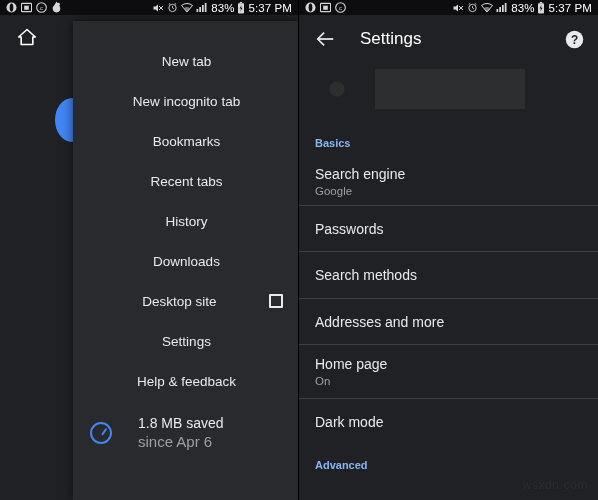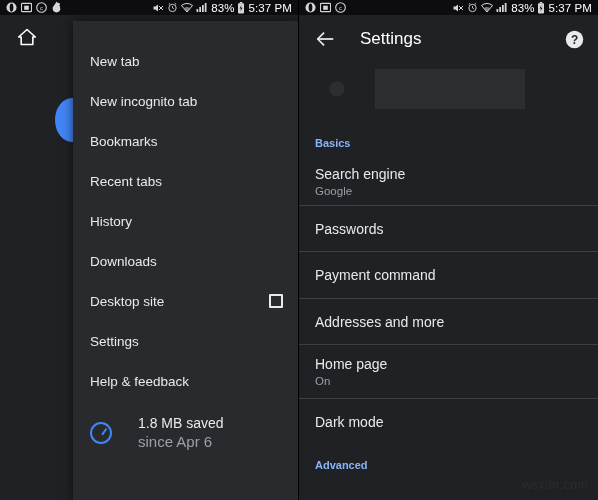--- a/index.html
+++ b/index.html
@@ -179,21 +179,21 @@
   .menu-item {
     height: 40px;
     display: flex;
     align-items: center;
     padding: 0 16px 0 17px;
     color: #e8eaed;
     font-size: 13.5px;
     white-space: nowrap;
   }
   .menu-item:first-child { margin-top: 20px; }
-  .menu-label { flex: 1; }
+  .menu-label { flex: 1; text-align: center; }
   .checkbox {
     width: 14px; height: 14px;
     border: 2px solid #e8eaed;
     border-radius: 1px;
   }
   .datasaver {
     display: flex;
     align-items: center;
     padding: 8px 16px 0 17px;
     gap: 26px;
@@ -556,21 +556,21 @@
         <div class="pref-sub">Google</div>
       </div>
       <div class="divider"></div>
 
       <div class="pref" style="height:45px">
         <div class="pref-title">Passwords</div>
       </div>
       <div class="divider"></div>
 
       <div class="pref" style="height:46px">
-        <div class="pref-title">Payment command</div>
+        <div class="pref-title">Search methods</div>
       </div>
       <div class="divider"></div>
 
       <div class="pref" style="height:45px">
         <div class="pref-title">Addresses and more</div>
       </div>
       <div class="divider"></div>
 
       <div class="pref" style="height:53px">
         <div class="pref-title">Home page</div>

